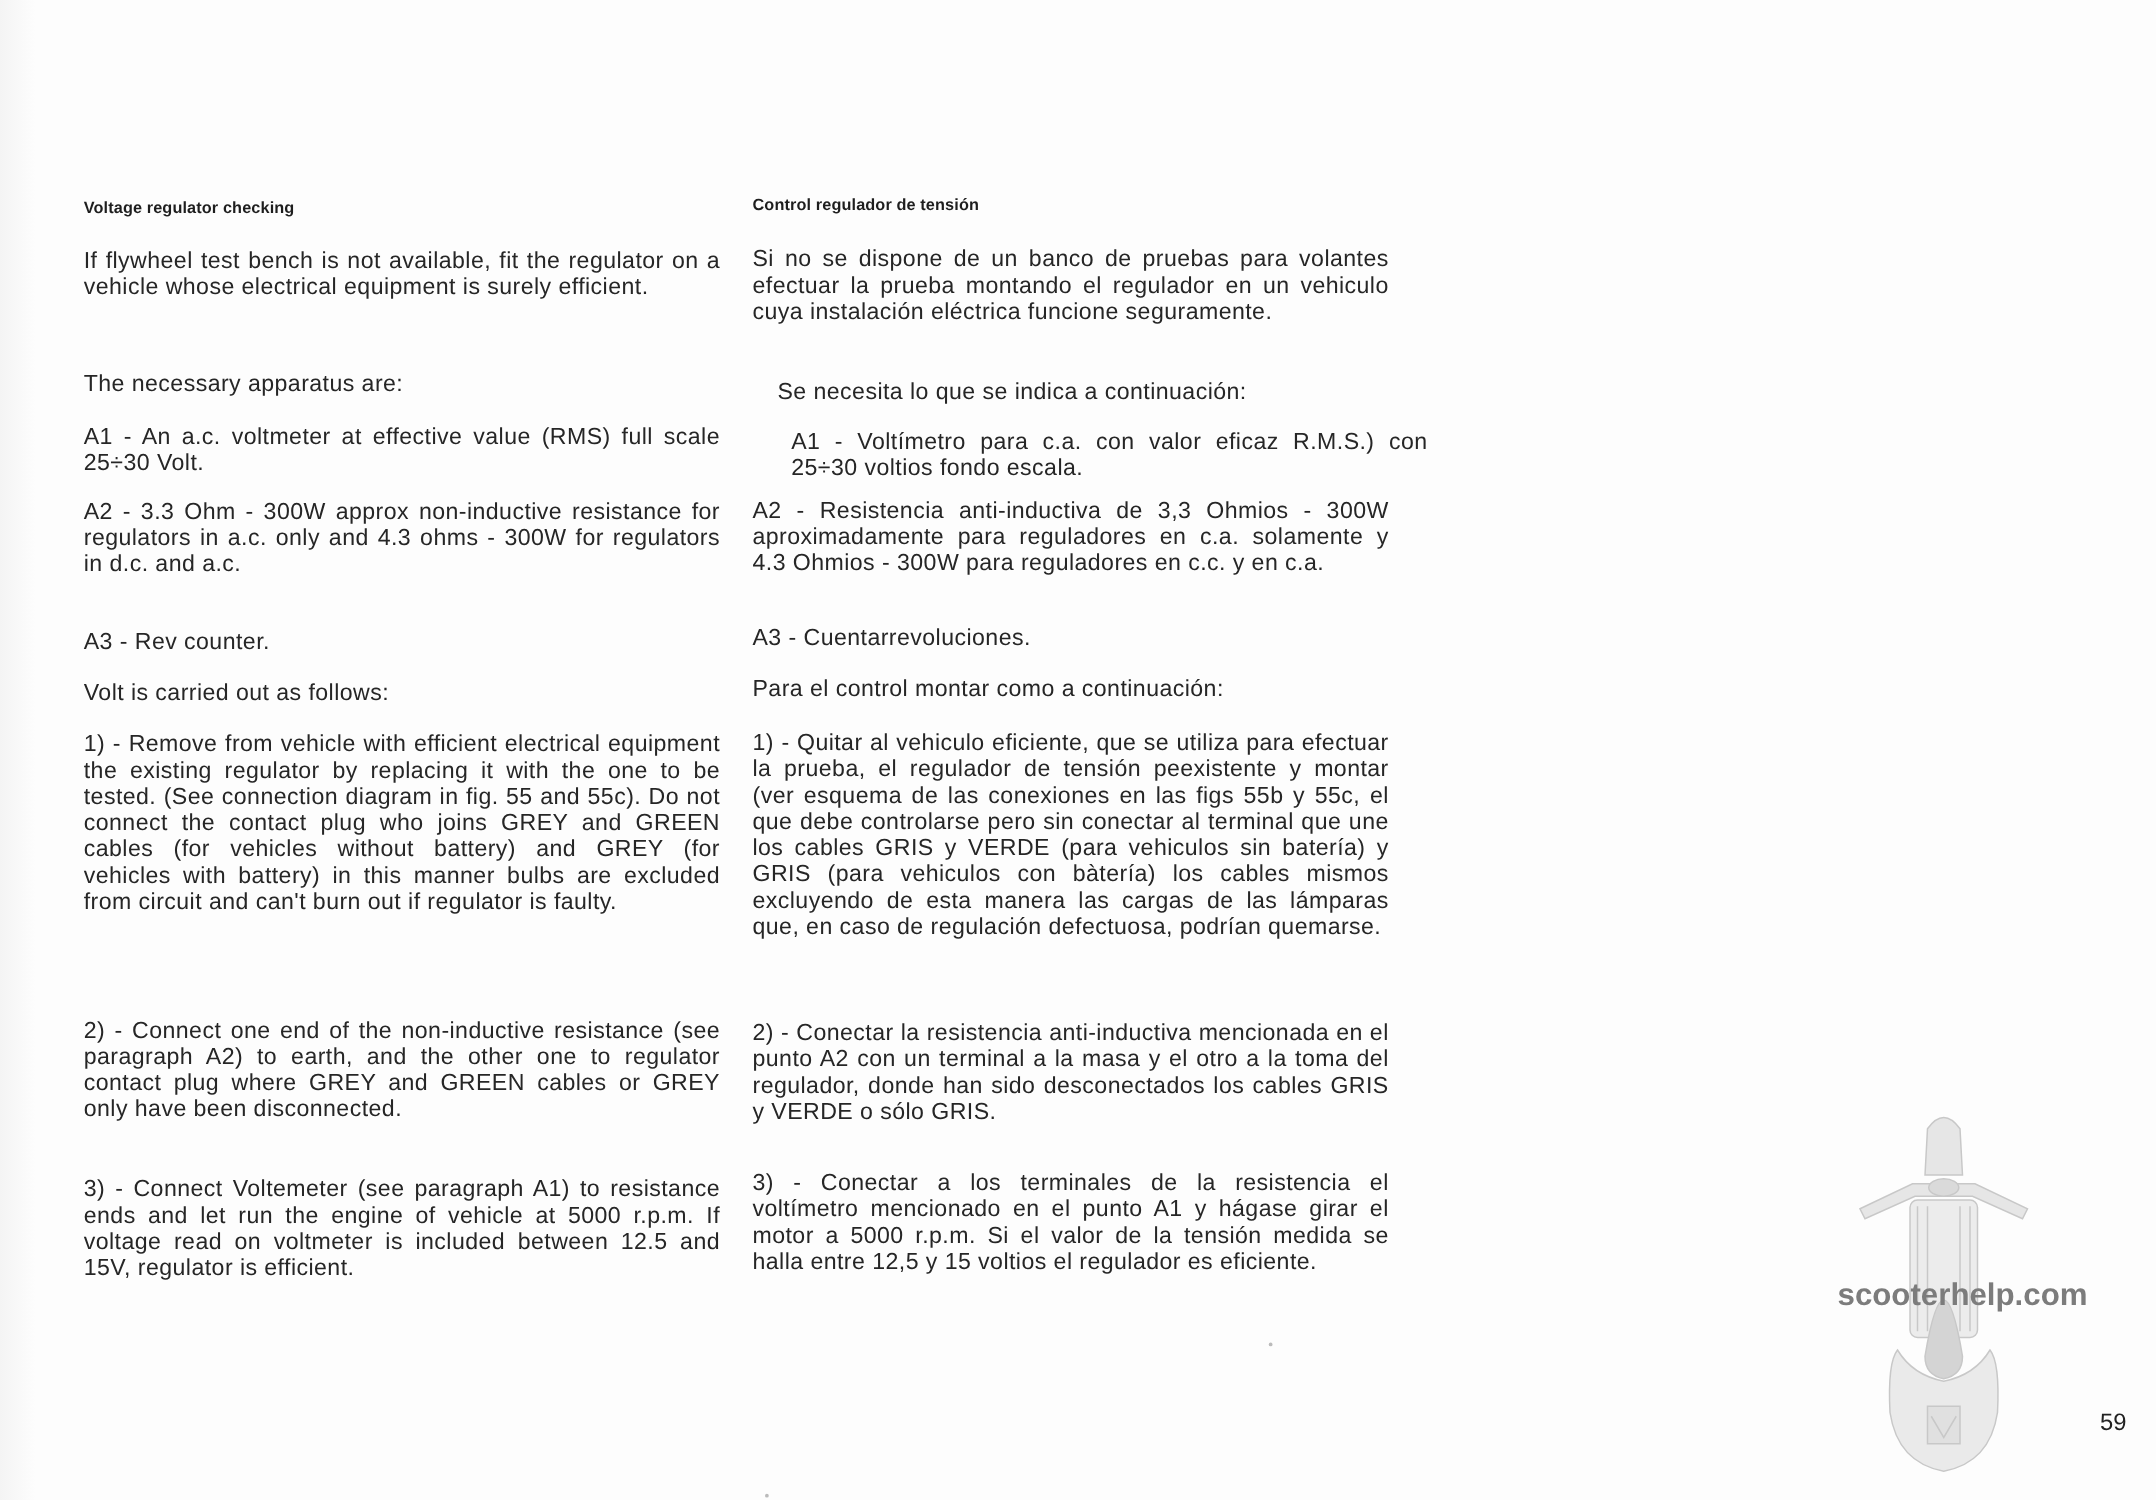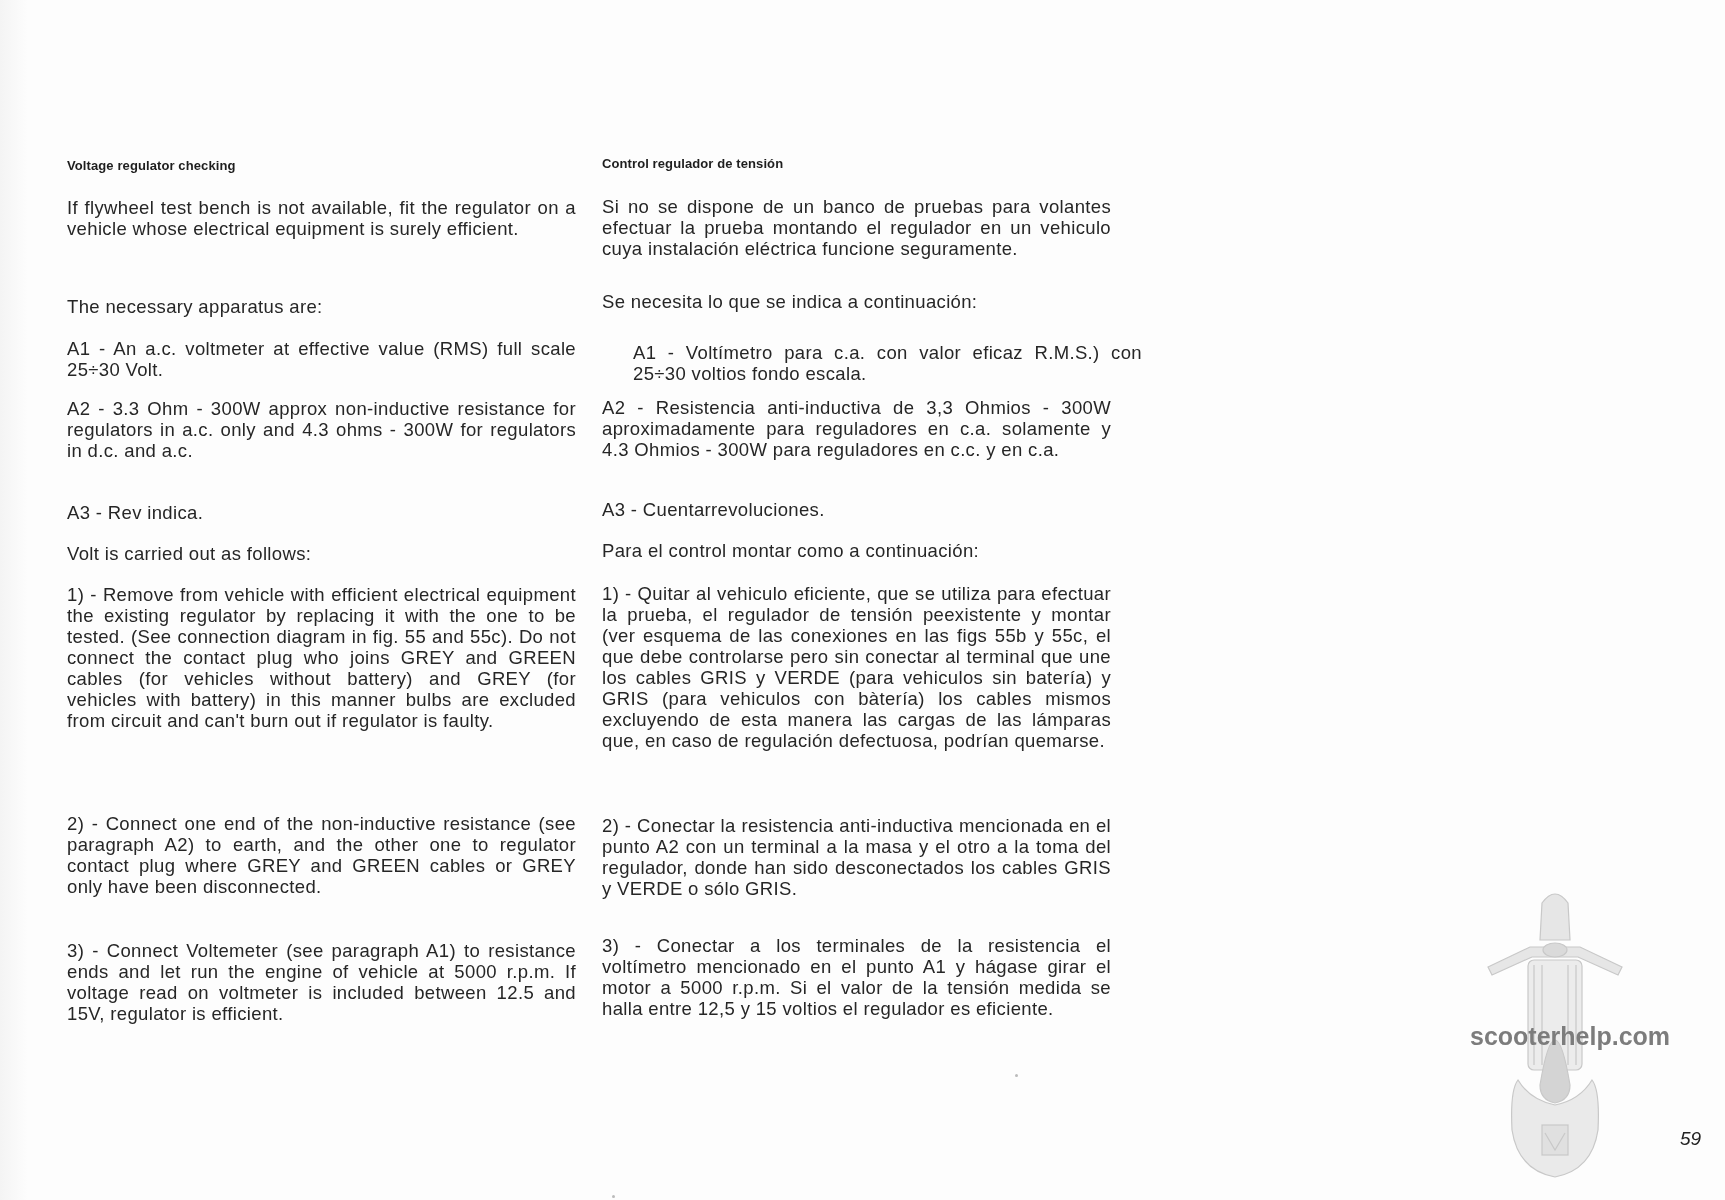--- a/index.html
+++ b/index.html
@@ -61,51 +61,50 @@
     font-size: 25px;
     color: #7c7c7c;
     letter-spacing: 0px;
   }
   .page-number {
     position: absolute;
     left: 1680px;
     top: 1128px;
     font-size: 19px;
     color: #222;
-    font-style: italic;
   }
   .speck {
     position: absolute;
     width: 3px; height: 3px;
     background: #bbb;
     border-radius: 50%;
   }
 </style>
 </head>
 <body>
 
 <div class="left-edge"></div>
 
 <div class="column col-en">
   <h2 class="heading">Voltage regulator checking</h2>
   <p class="para" style="top:42px;">If flywheel test bench is not available, fit the regulator on a vehicle whose electrical equipment is surely efficient.</p>
   <p class="para" style="top:141px;">The necessary apparatus are:</p>
   <p class="para" style="top:183px;">A1 - An a.c. voltmeter at effective value (RMS) full scale 25÷30 Volt.</p>
   <p class="para" style="top:243px;">A2 - 3.3 Ohm - 300W approx non-inductive resistance for regulators in a.c. only and 4.3 ohms - 300W for regulators in d.c. and a.c.</p>
-  <p class="para" style="top:347px;">A3 - Rev indica.</p>
+  <p class="para" style="top:347px;">A3 - Rev counter.</p>
   <p class="para" style="top:388px;">Volt is carried out as follows:</p>
   <p class="para" style="top:429px;">1) - Remove from vehicle with efficient electrical equipment the existing regulator by replacing it with the one to be tested. (See connection diagram in fig. 55 and 55c). Do not connect the contact plug who joins GREY and GREEN cables (for vehicles without battery) and GREY (for vehicles with battery) in this manner bulbs are excluded from circuit and can't burn out if regulator is faulty.</p>
   <p class="para" style="top:658px;">2) - Connect one end of the non-inductive resistance (see paragraph A2) to earth, and the other one to regulator contact plug where GREY and GREEN cables or GREY only have been disconnected.</p>
   <p class="para" style="top:785px;">3) - Connect Voltemeter (see paragraph A1) to resistance ends and let run the engine of vehicle at 5000 r.p.m. If voltage read on voltmeter is included between 12.5 and 15V, regulator is efficient.</p>
 </div>
 
 <div class="column col-es">
   <h2 class="heading">Control regulador de tensión</h2>
   <p class="para" style="top:43px;">Si no se dispone de un banco de pruebas para vo­lantes efectuar la prueba montando el regulador en un vehiculo cuya instalación eléctrica funcione se­guramente.</p>
-  <p class="para" style="top:138px;">Se necesita lo que se indica a continuación:</p>
+  <p class="para" style="top:149px;margin-left:20px;">Se necesita lo que se indica a continuación:</p>
   <p class="para" style="top:189px;margin-left:31px;">A1 - Voltímetro para c.a. con valor eficaz R.M.S.) con 25÷30 voltios fondo escala.</p>
   <p class="para" style="top:244px;">A2 - Resistencia anti-inductiva de 3,3 Ohmios - 300W aproximadamente para reguladores en c.a. so­lamente y 4.3 Ohmios - 300W para reguladores en c.c. y en c.a.</p>
   <p class="para" style="top:346px;">A3 - Cuentarrevoluciones.</p>
   <p class="para" style="top:387px;">Para el control montar como a continuación:</p>
   <p class="para" style="top:430px;">1) - Quitar al vehiculo eficiente, que se utiliza para efectuar la prueba, el regulador de tensión peexi­stente y montar (ver esquema de las conexiones en las figs 55b y 55c, el que debe controlarse pero sin conectar al terminal que une los cables GRIS y VERDE (para vehiculos sin batería) y GRIS (para vehiculos con bàtería) los cables mismos excluyen­do de esta manera las cargas de las lámparas que, en caso de regulación defectuosa, podrían quemar­se.</p>
   <p class="para" style="top:662px;">2) - Conectar la resistencia anti-inductiva mencio­nada en el punto A2 con un terminal a la masa y el otro a la toma del regulador, donde han sido desco­nectados los cables GRIS y VERDE o sólo GRIS.</p>
   <p class="para" style="top:782px;">3) - Conectar a los terminales de la resistencia el voltímetro mencionado en el punto A1 y hágase gi­rar el motor a 5000 r.p.m. Si el valor de la tensión medida se halla entre 12,5 y 15 voltios el regulador es eficiente.</p>
 </div>
 
 <svg class="watermark-box" viewBox="0 0 170 300">

